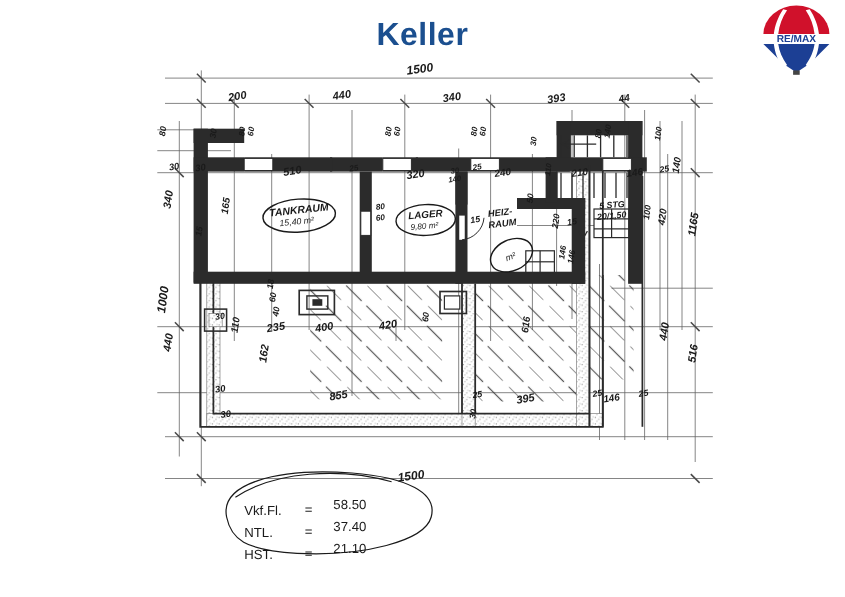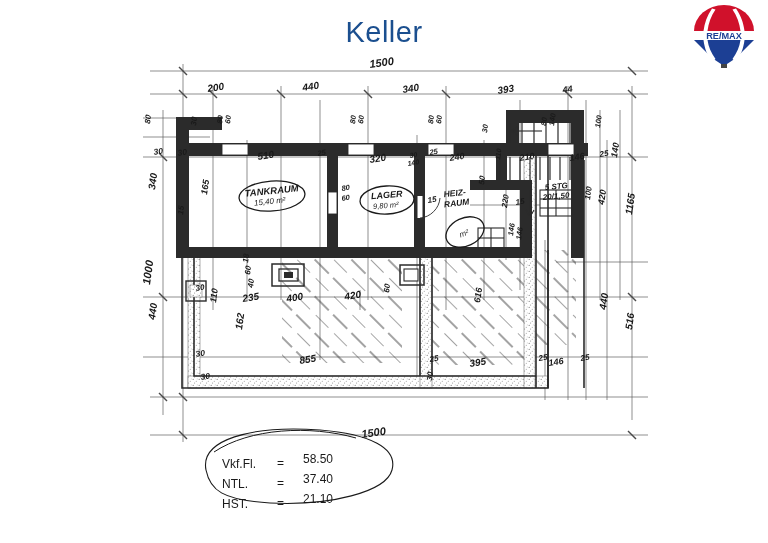--- a/index.html
+++ b/index.html
@@ -17,21 +17,21 @@
   }
 
   
   #page-title {
     position: absolute;
     left: 0;
     top: 16px;
     width: 768px;
     text-align: center;
     font-size: 29px;
-    font-weight: 400;
+    font-weight: 700;
     color: #1b4f8f;
     letter-spacing: 0.5px;
     font-family: "Liberation Sans", sans-serif;
   }
 
   
   #logo {
     position: absolute;
     right: 8px;
     top: 4px;

